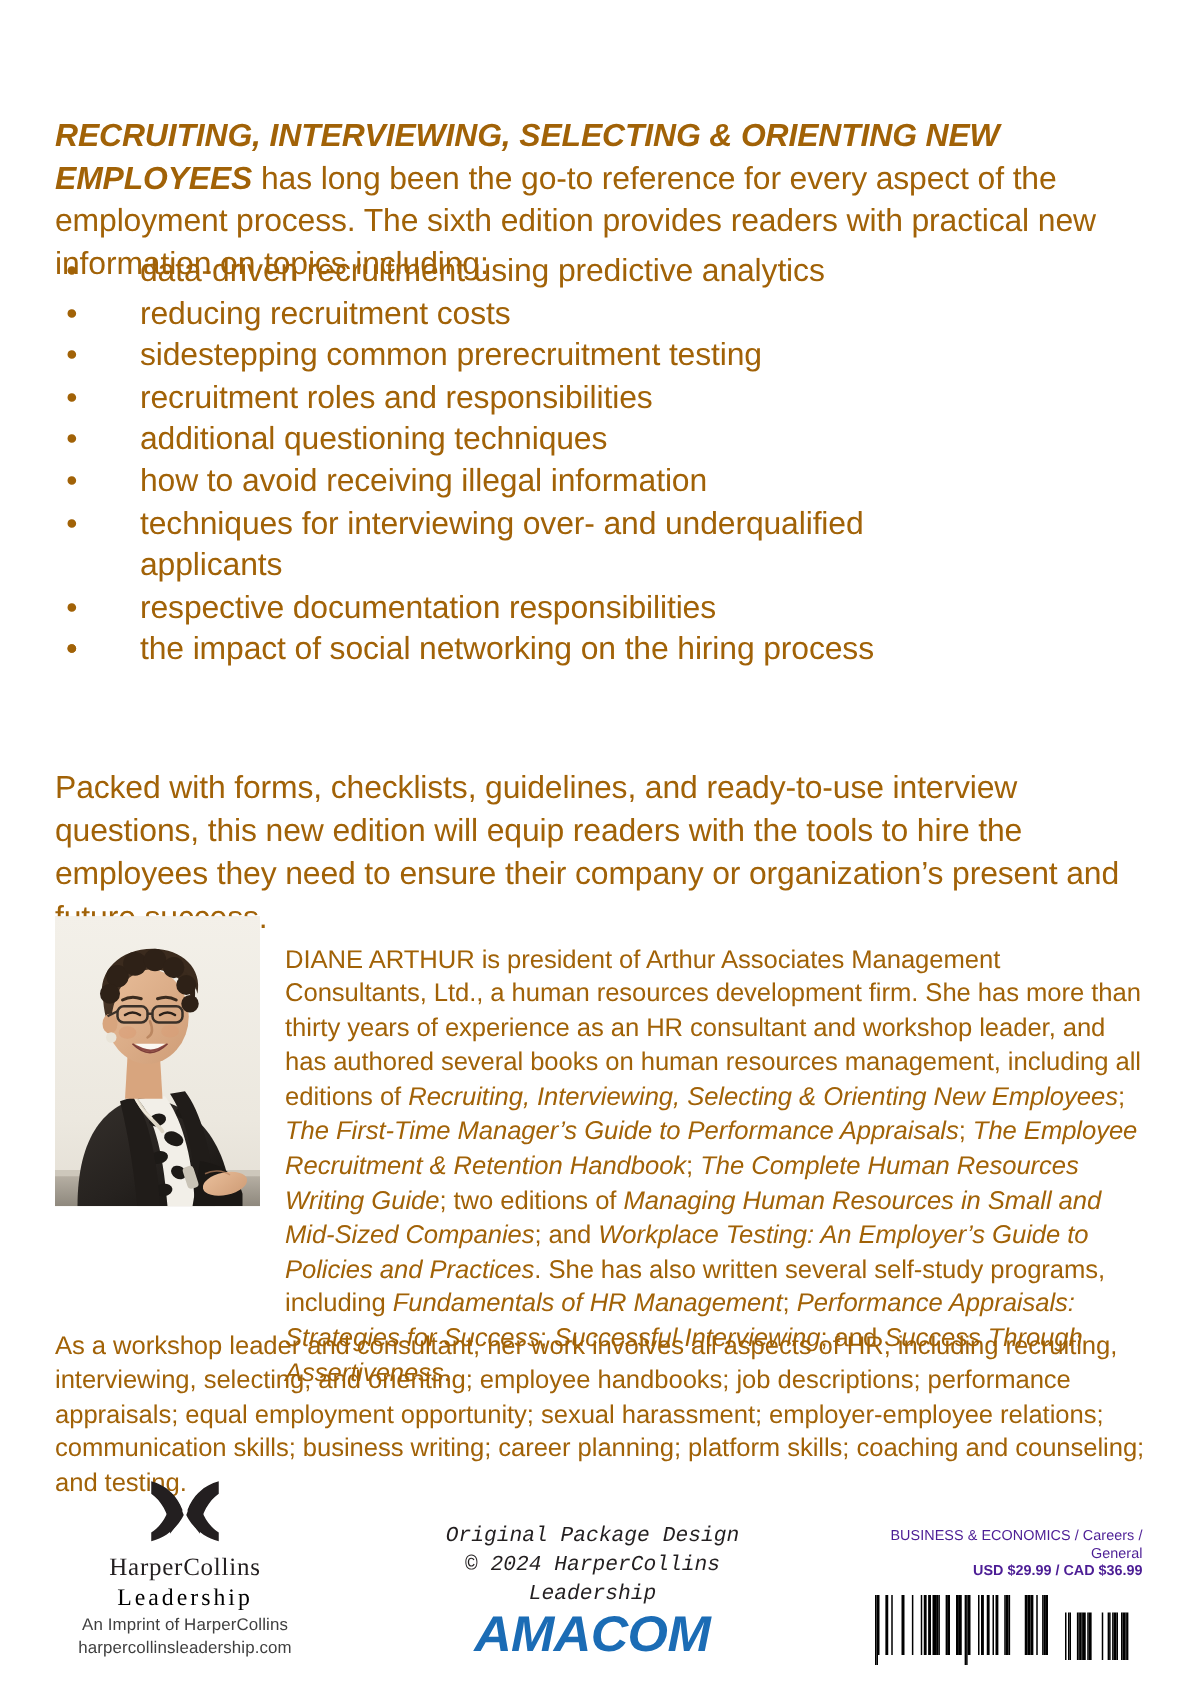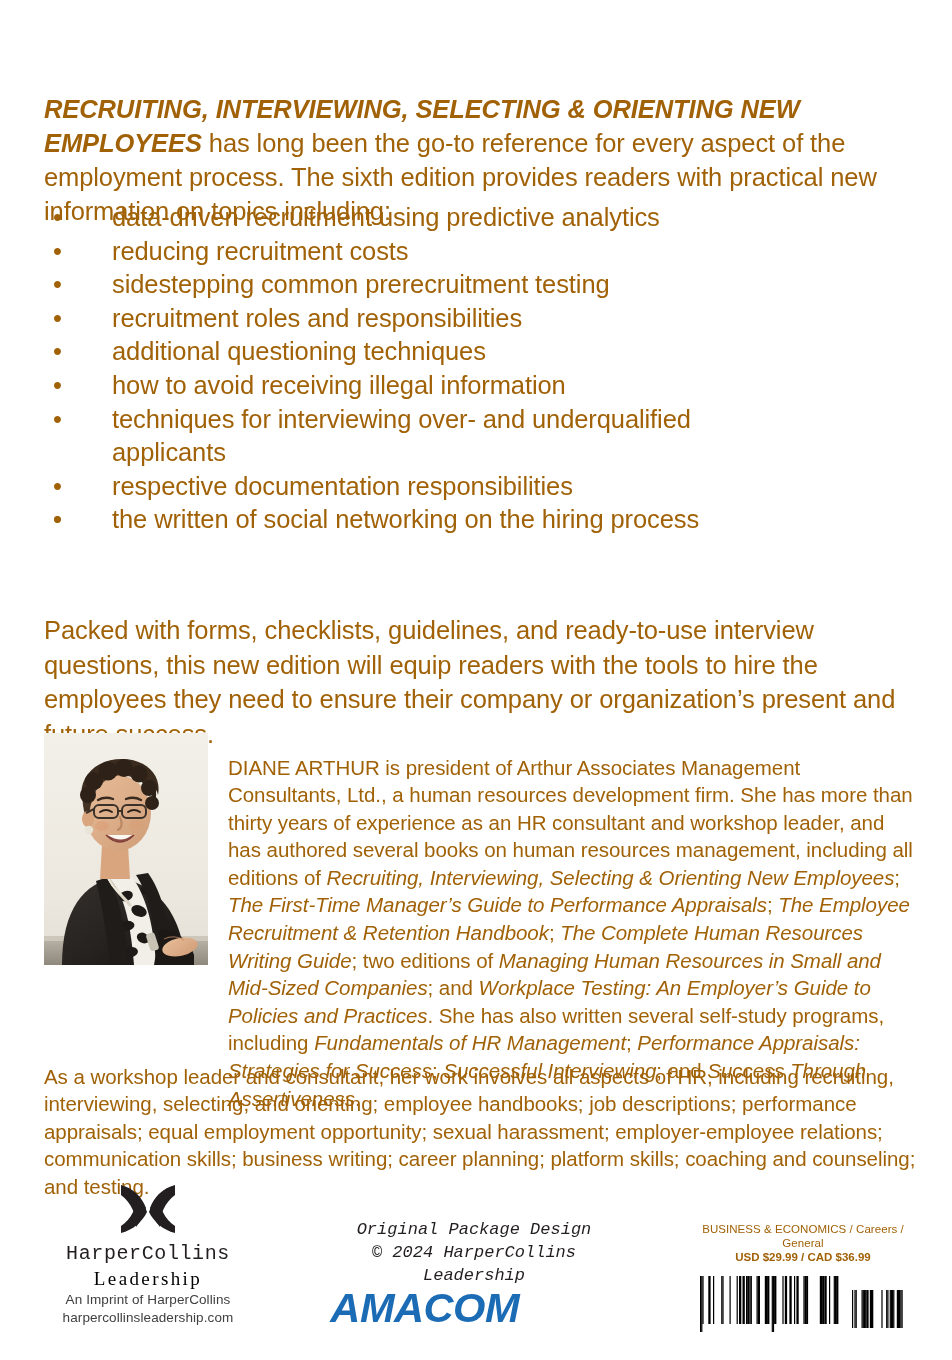--- a/index.html
+++ b/index.html
@@ -124,21 +124,21 @@
     width: 220px;
     text-align: center;
   }
   #harper-mark {
     width: 62px;
     height: 54px;
     margin: 0 auto 6px auto;
     display: block;
   }
   #harper-wordmark {
-    font-family: Liberation Mono, monospace;
+    font-family: Liberation Serif, serif;
     font-size: 20px;
     letter-spacing: 0.6px;
     line-height: 24px;
     color: #231f20;
     white-space: nowrap;
   }
   #harper-sub {
     font-family: "Liberation Serif", serif;
     font-size: 19px;
     letter-spacing: 2.4px;
@@ -165,43 +165,43 @@
     font-style: italic;
     font-size: 17px;
     line-height: 23px;
     color: #231f20;
   }
   #amacom-logo {
     position: absolute;
     left: 334px;
     top: 1288px;
     width: 280px;
-    text-align: left;
+    text-align: center;
   }
   #amacom-logo .amacom-text {
     font-family: "Liberation Sans", sans-serif;
     font-weight: bold;
     font-style: italic;
     font-size: 40px;
     letter-spacing: -0.5px;
     color: #1b6cb5;
     line-height: 40px;
     display: inline-block;
     transform: scaleX(1.04);
   }
 
   
   #bisac-block {
     position: absolute;
     left: 692px;
     top: 1222px;
     width: 222px;
-    text-align: center;
+    text-align: right;
     font-family: "Liberation Sans", sans-serif;
-    color: #a16207;
+    color: #4c1d95;
   }
   #bisac-category { font-size: 11.5px; line-height: 14px; letter-spacing: 0.05px; }
   #bisac-price { font-size: 11.5px; line-height: 14px; font-weight: bold; }
   #bisac-isbn { font-size: 11px; line-height: 14px; }
 
   #barcode-block {
     position: absolute;
     left: 692px;
     top: 1264px;
     width: 222px;
@@ -219,21 +219,21 @@
   <ul class="copy" id="feature-list">
     <li><span class="bullet">•</span><span>data-driven recruitment using predictive analytics</span></li>
     <li><span class="bullet">•</span><span>reducing recruitment costs</span></li>
     <li><span class="bullet">•</span><span>sidestepping common prerecruitment testing</span></li>
     <li><span class="bullet">•</span><span>recruitment roles and responsibilities</span></li>
     <li><span class="bullet">•</span><span>additional questioning techniques</span></li>
     <li><span class="bullet">•</span><span>how to avoid receiving illegal information</span></li>
     <li><span class="bullet">•</span><span>techniques for interviewing over- and underqualified applicants</span></li>
     <li><span class="bullet">•</span><span>respective documentation responsibilities</span></li>
     <li><span class="bullet">•</span></li>
-    <li><span class="bullet">•</span><span>the written of social networking on the hiring process</span></li>
+    <li><span class="bullet">•</span><span>the impact of social networking on the hiring process</span></li>
   </ul>
 
   <p class="copy" id="closing-paragraph">Packed with forms, checklists, guidelines, and ready-to-use interview questions, this new edition will equip readers with the tools to hire the employees they need to ensure their company or organization’s present and future success.</p>
 
   <div id="author-photo">
     <svg viewBox="0 0 164 232" preserveAspectRatio="xMidYMid slice">
       <defs>
         <linearGradient id="bgWall" x1="0" y1="0" x2="0" y2="1">
           <stop offset="0%" stop-color="#f3f0e9"></stop>
           <stop offset="70%" stop-color="#ece8df"></stop>

